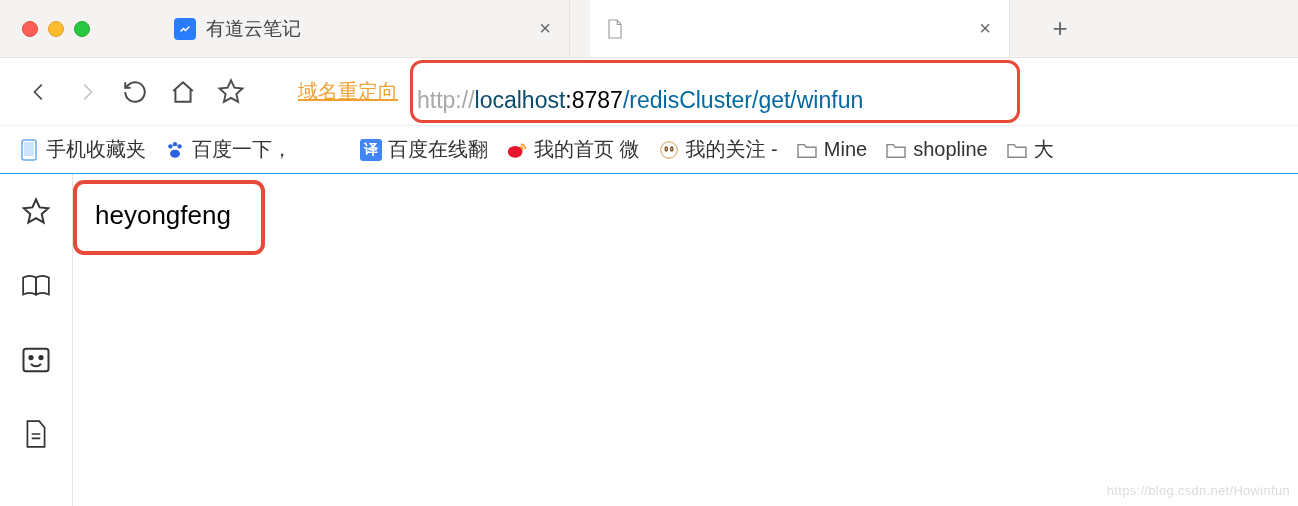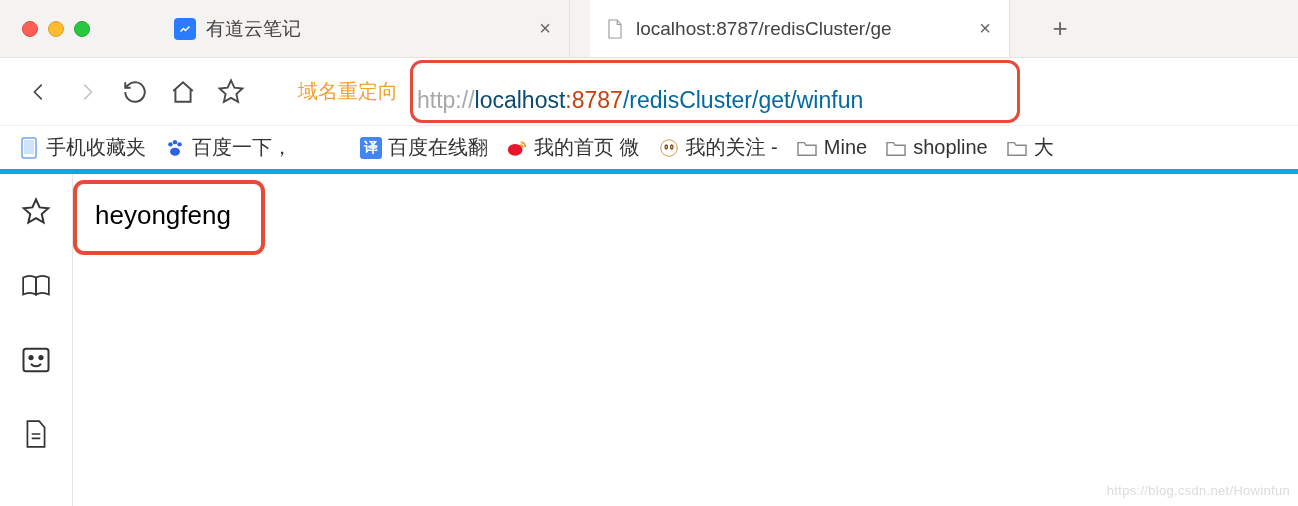--- a/index.html
+++ b/index.html
@@ -127,46 +127,47 @@
       flex: 1;
       display: flex;
       align-items: center;
       margin-left: 40px;
       gap: 12px;
     }
     .redirect-label {
       color: #f0a030;
       font-size: 20px;
       white-space: nowrap;
+      text-decoration: underline;
     }
     .url-box {
       border: 3px solid #e84a3a;
       border-radius: 12px;
       padding: 24px 16px 6px 4px;
       font-size: 23px;
       display: flex;
       align-items: baseline;
       min-width: 610px;
     }
     .url-proto { color: #a9a8a6; }
     .url-host { color: #0c4a6e; }
-    .url-port { color: #c2410c; }
+    .url-port { color: #000000; }
     .url-path { color: #0369a1; }
 
     
     .bookmarks {
       height: 48px;
       background: #fff;
       display: flex;
       align-items: center;
       padding: 0 18px;
       gap: 18px;
       font-size: 20px;
       color: #333;
-      border-bottom: 5px solid #0ea5e9;
+      border-bottom: 1px solid #0ea5e9;
     }
     .bm {
       display: flex;
       align-items: center;
       gap: 6px;
       white-space: nowrap;
       cursor: pointer;
     }
     .bm-icon {
       width: 22px;
@@ -253,21 +254,20 @@
       <span class="tab-title">有道云笔记</span>
       <span class="tab-close">×</span>
     </div>
     <div class="tab active">
       <span class="tab-icon">
         <svg class="file-icon" viewBox="0 0 24 28" fill="none" stroke="#9a9a98" stroke-width="1.5">
           <path d="M4 2h11l5 6v18H4z"></path>
           <path d="M15 2v6h5"></path>
         </svg>
       </span>
-      <span class="tab-title">localhost:8787/redisCluster/ge</span>
       <span class="tab-close">×</span>
     </div>
     <div class="new-tab">+</div>
   </div>
 </div>
 
 <div class="navbar">
   <div class="nav-btn">
     <svg width="22" height="22" viewBox="0 0 24 24" fill="none" stroke="currentColor" stroke-width="1.8">
         <path d="M15 4l-8 8 8 8"></path>

